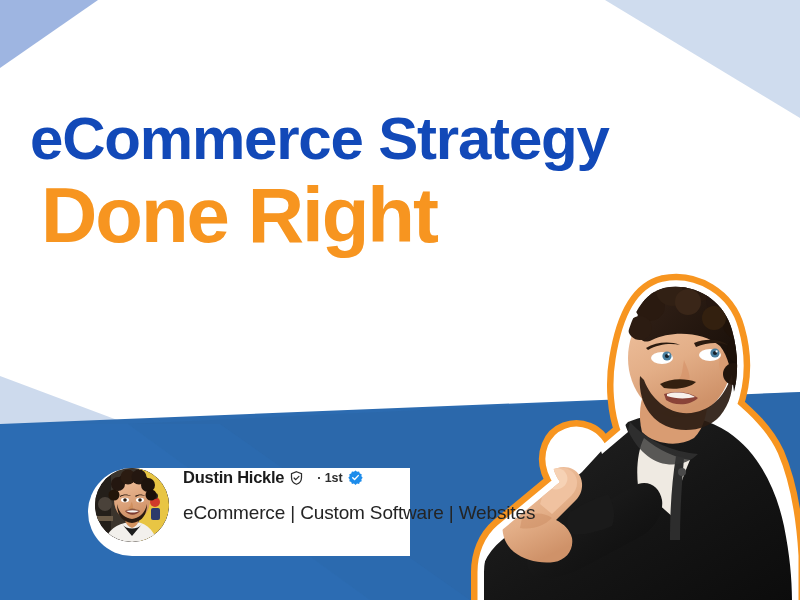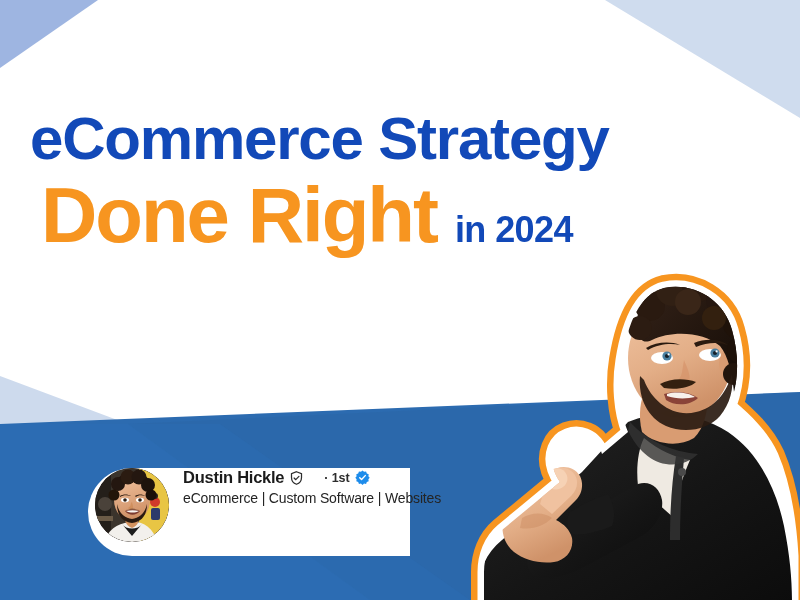--- a/index.html
+++ b/index.html
@@ -112,29 +112,29 @@
   .profile-name {
     font-size: 16.5px;
     font-weight: 700;
     color: #1b1b1b;
     letter-spacing: -0.25px;
   }
   .shield-icon { margin-left: 5px; display: inline-flex; }
   .degree {
     font-size: 12.5px;
     color: #2d2d2d;
-    margin-left: 20px;
+    margin-left: 13px;
     font-weight: 600;
     letter-spacing: -0.1px;
   }
   .verified-icon { margin-left: 6px; display: inline-flex; }
   .profile-tagline {
-    font-size: 14px;
+    font-size: 19px;
     color: #242424;
-    margin-top: 3px;
+    margin-top: 15px;
     white-space: nowrap;
     letter-spacing: -0.15px;
   }
 </style>
 </head>
 <body>
 
 <div id="poster">
 
   <svg class="bg-layer" viewBox="0 0 800 600" aria-hidden="true">
@@ -150,21 +150,20 @@
     <polygon points="0,424 800,392 800,600 0,600" fill="#2c6bb0"></polygon>
 
     <polygon points="128,424 800,392 800,600 370,600" fill="#2a639f" opacity="0.30"></polygon>
     <polygon points="0,424 220,424 470,600 0,600" fill="#2f74bd" opacity="0.22"></polygon>
   </svg>
 
   <div class="headline">
     <div class="line-1">eCommerce Strategy</div>
     <div class="line-2">
       <span class="line-2-main">Done Right</span>
-      <span class="line-2-year">in 2024</span>
     </div>
   </div>
 
   <svg class="person" viewBox="0 0 368 328" aria-hidden="true">
     <defs>
       <clipPath id="bodyClip">
         <path d="M232,16 C262,10 292,28 300,58 C308,86 306,112 298,134
                  C312,146 330,162 340,184 C352,212 358,250 360,284
                  L360,328 L52,328 L52,300
                  C52,284 58,268 70,258 L128,210

